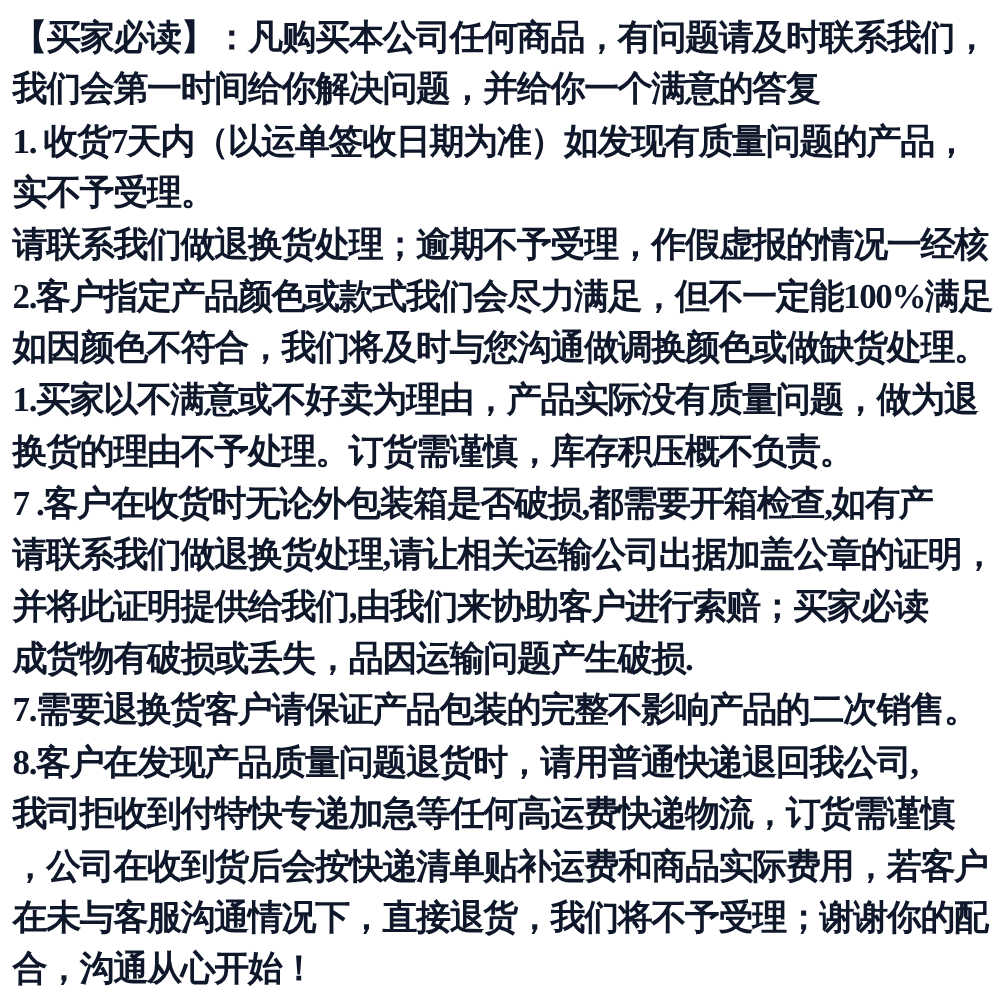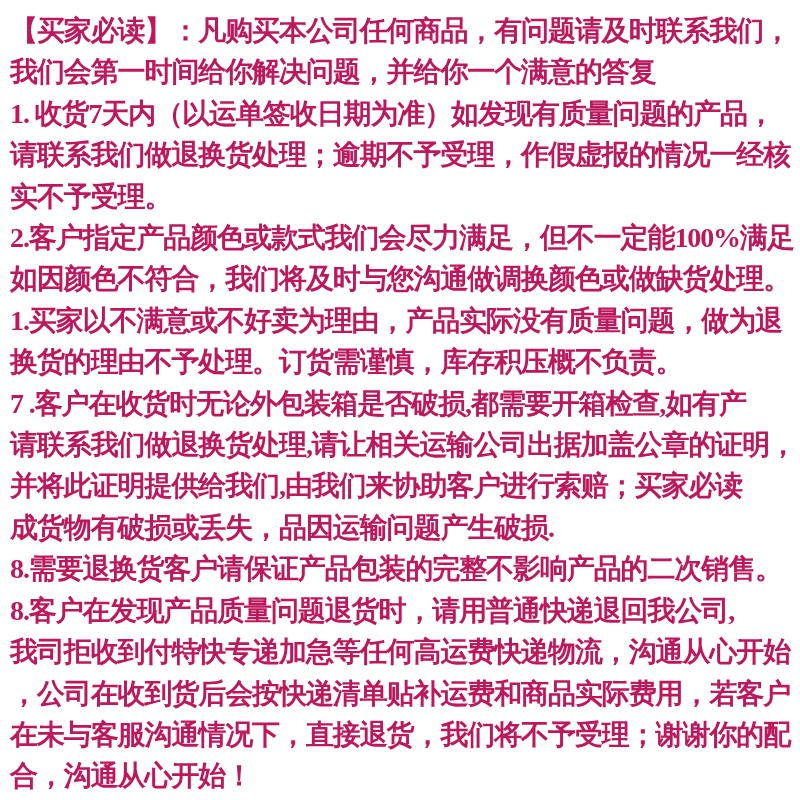--- a/index.html
+++ b/index.html
@@ -11,47 +11,47 @@
     width: 800px;
     height: 800px;
     overflow: hidden;
   }
   .notice {
     box-sizing: border-box;
     width: 800px;
     height: 800px;
     padding: 10px 6px 0 10px;
     font-family: "Liberation Serif", "DejaVu Serif", serif;
-    color: #be185d;
+    color: #0f172a;
     font-size: 28px;
     font-weight: 600;
   }
   .notice .line {
     margin: 0;
     line-height: 41.4px;
     white-space: nowrap;
     letter-spacing: -1.1px;
   }
 </style>
 </head>
 <body>
 
 <div class="notice">
   <p class="line">【买家必读】：凡购买本公司任何商品，有问题请及时联系我们，</p>
   <p class="line">我们会第一时间给你解决问题，并给你一个满意的答复</p>
   <p class="line">1. 收货7天内（以运单签收日期为准）如发现有质量问题的产品，</p>
+  <p class="line">实不予受理。</p>
   <p class="line">请联系我们做退换货处理；逾期不予受理，作假虚报的情况一经核</p>
-  <p class="line">实不予受理。</p>
   <p class="line">2.客户指定产品颜色或款式我们会尽力满足，但不一定能100%满足</p>
   <p class="line">如因颜色不符合，我们将及时与您沟通做调换颜色或做缺货处理。</p>
   <p class="line">1.买家以不满意或不好卖为理由，产品实际没有质量问题，做为退</p>
   <p class="line">换货的理由不予处理。订货需谨慎，库存积压概不负责。</p>
   <p class="line">7 .客户在收货时无论外包装箱是否破损,都需要开箱检查,如有产</p>
   <p class="line">请联系我们做退换货处理,请让相关运输公司出据加盖公章的证明，</p>
   <p class="line">并将此证明提供给我们,由我们来协助客户进行索赔；买家必读</p>
   <p class="line">成货物有破损或丢失，品因运输问题产生破损.</p>
-  <p class="line">8.需要退换货客户请保证产品包装的完整不影响产品的二次销售。</p>
+  <p class="line">7.需要退换货客户请保证产品包装的完整不影响产品的二次销售。</p>
   <p class="line">8.客户在发现产品质量问题退货时，请用普通快递退回我公司,</p>
-  <p class="line">我司拒收到付特快专递加急等任何高运费快递物流，沟通从心开始</p>
+  <p class="line">我司拒收到付特快专递加急等任何高运费快递物流，订货需谨慎</p>
   <p class="line">，公司在收到货后会按快递清单贴补运费和商品实际费用，若客户</p>
   <p class="line">在未与客服沟通情况下，直接退货，我们将不予受理；谢谢你的配</p>
   <p class="line">合，沟通从心开始！</p>
 </div>
 
 </body></html>

